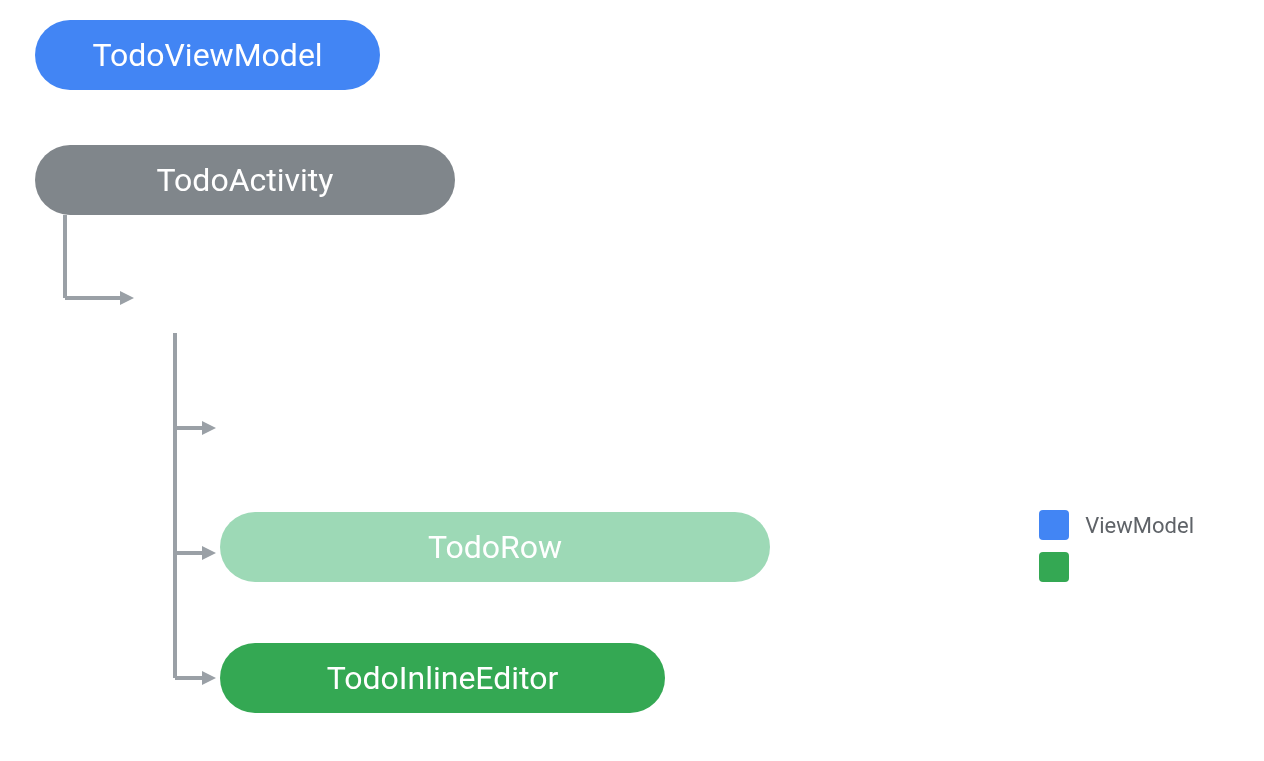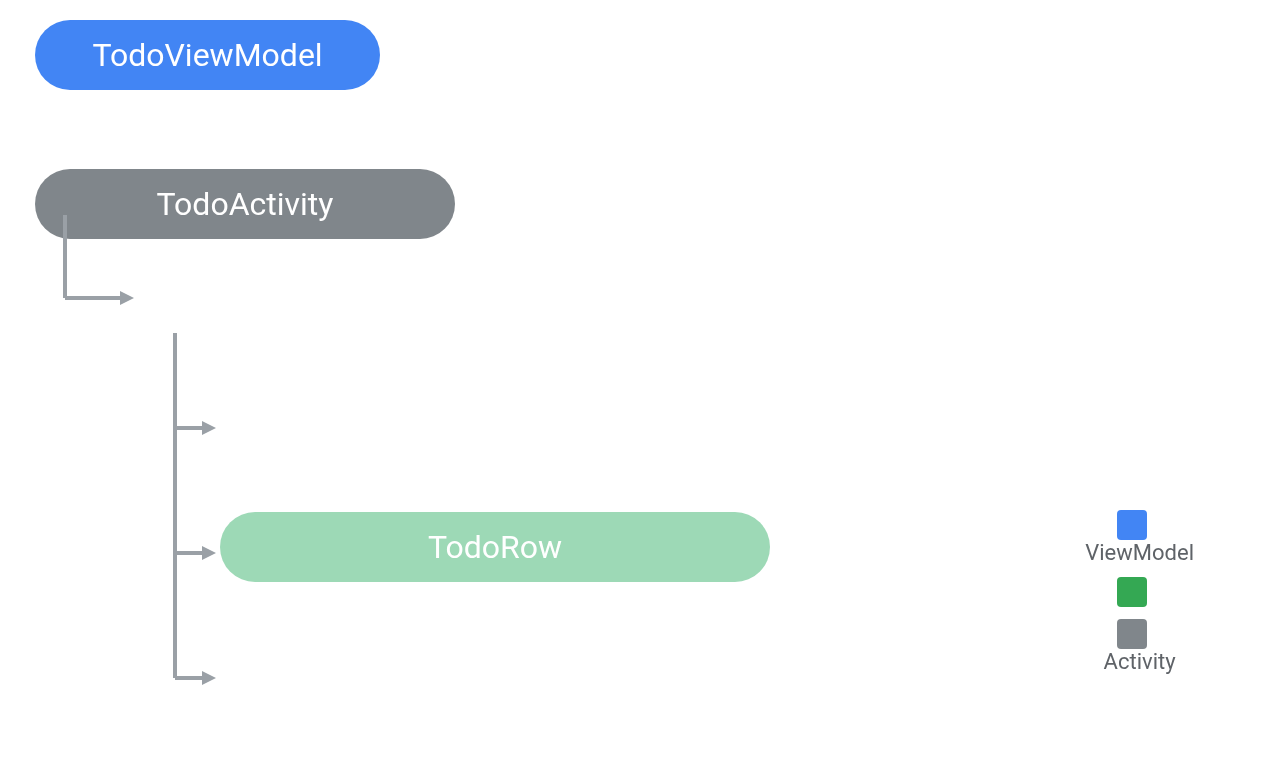--- a/index.html
+++ b/index.html
@@ -49,21 +49,20 @@
     }
     .legend {
       position: absolute;
       right: 70px;
       top: 510px;
     }
     .legend-item {
       display: flex;
       align-items: center;
       margin-bottom: 12px;
-      flex-direction: column;
     }
     .legend-swatch {
       width: 30px;
       height: 30px;
       border-radius: 4px;
       margin-right: 16px;
     }
     .legend-label {
       font-size: 22px;
       color: #5f6368;
@@ -81,21 +80,21 @@
   </style>
 </head>
 <body>
 
 <div class="diagram-container">
 
   <div class="node node-viewmodel" style="left: 35px; top: 20px; width: 345px;">
     <span>TodoViewModel</span>
   </div>
 
-  <div class="node node-activity" style="left: 35px; top: 145px; width: 420px; margin-top: 24px;">
+  <div class="node node-activity" style="left: 35px; top: 145px; width: 420px;">
     <span>TodoActivity</span>
   </div>
 
   <svg class="arrow-svg" style="left: 60px; top: 215px; width: 80px; height: 90px;">
     <line x1="5" y1="0" x2="5" y2="83" stroke="#9aa0a6" stroke-width="4"></line>
     <line x1="5" y1="83" x2="60" y2="83" stroke="#9aa0a6" stroke-width="4"></line>
     <polygon points="60,76 60,90 74,83" fill="#9aa0a6"></polygon>
   </svg>
 
 
@@ -116,28 +115,27 @@
 
   <div class="node node-composable-light" style="left: 220px; top: 512px; width: 550px;">
     <span>TodoRow</span>
   </div>
 
   <svg class="arrow-svg" style="left: 170px; top: 670px; width: 50px; height: 20px;">
     <line x1="5" y1="8" x2="32" y2="8" stroke="#9aa0a6" stroke-width="4"></line>
     <polygon points="32,1 32,15 46,8" fill="#9aa0a6"></polygon>
   </svg>
 
+  <div class="node node-composable" style="left: 220px; top: 643px; width: 445px;">
+    <span>TodoInlineEditor</span>
+  </div>
 
   <div class="legend">
     <div class="legend-item">
       <div class="legend-swatch swatch-blue"></div>
       <span class="legend-label">ViewModel</span>
     </div>
     <div class="legend-item">
       <div class="legend-swatch swatch-green"></div>
     </div>
-    <div class="legend-item">
-      <div class="legend-swatch swatch-grey"></div>
-      <span class="legend-label">Activity</span>
-    </div>
   </div>
 
 </div>
 
 </body></html>

